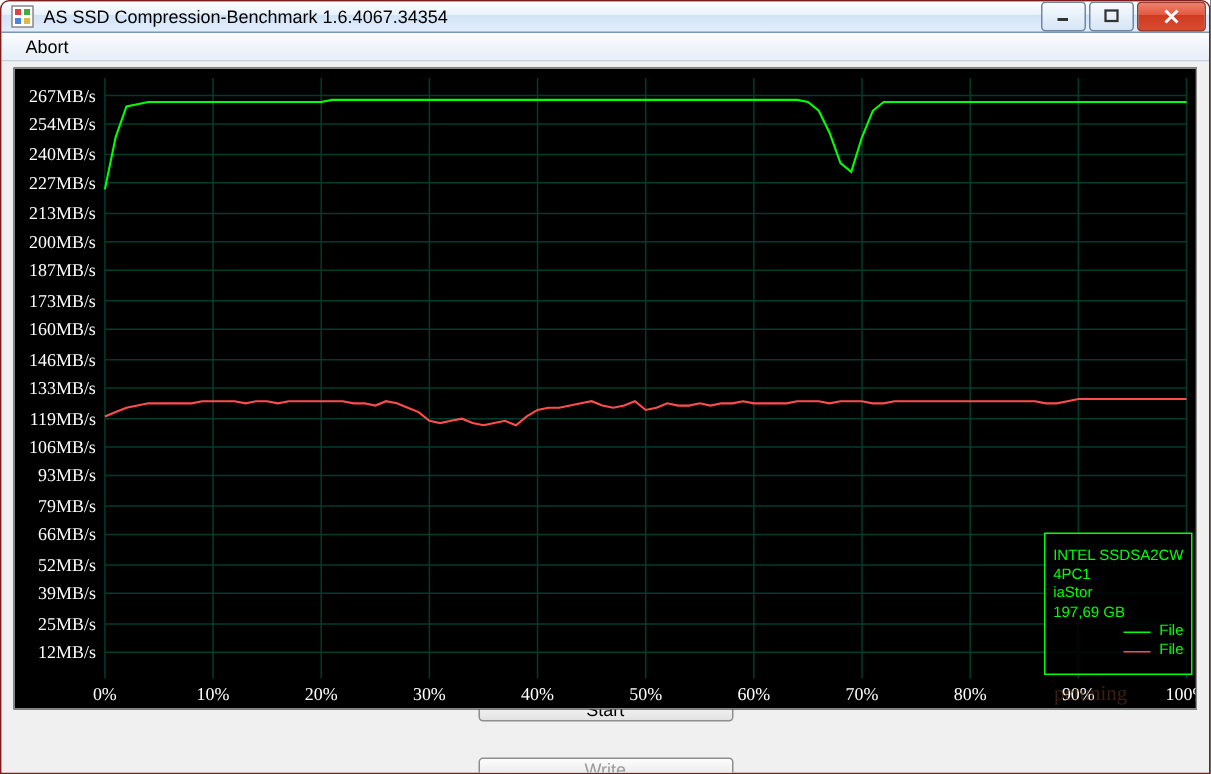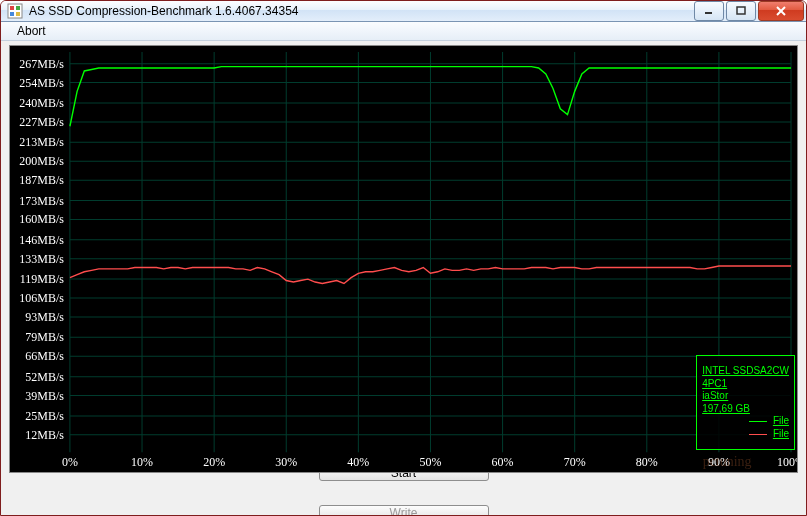--- a/index.html
+++ b/index.html
@@ -12,21 +12,21 @@
   .winbtn { width: 30px; height: 20px; border: 1px solid #6f88a6; border-radius: 3px; display: flex; align-items: center; justify-content: center; cursor: pointer; font-size: 11px; color: #444; background: linear-gradient(to bottom, #f7fbff, #d6e5f5); }
   .winbtn.close { width: 46px; background: linear-gradient(to bottom, #f07e6e 0%, #e2593f 45%, #cf3b20 46%, #d94b2f 100%); color: #fff; border-color: #9b3b25; }
   .winbtn svg { display: block; }
   .menubar { height: 22px; background: linear-gradient(to bottom, #fafcff, #e6eef7); border-bottom: 1px solid #c3d0de; padding: 0 8px; display: flex; align-items: center; }
   .menuitem { padding: 2px 8px; cursor: pointer; }
   .chart-wrap { flex: 1; background: #f0f0f0; padding: 4px 8px 4px 8px; display: flex; flex-direction: column; }
   .chart { flex: 1; background: #000; position: relative; border: 1px solid #888; }
   .btnrow { height: 34px; display: flex; align-items: center; justify-content: center; gap: 24px; padding: 20px 0; flex-direction: column; }
   .btn { width: 170px; height: 23px; border: 1px solid #8e8e8e; border-radius: 3px; background: linear-gradient(to bottom, #fdfdfd, #e3e3e3); cursor: pointer; font-size: 12px; }
   .btn:disabled { color: #9a9a9a; cursor: default; }
-  .legend-box { position: absolute; right: 2px; bottom: 22px; border: 1px solid #0f0; background: rgba(0,0,0,0.85); padding: 9px 5px; font-size: 10px; font-family: Tahoma, sans-serif; line-height: 1.25; min-width: 92px; color: #0f0; text-decoration: underline; }
+  .legend-box { position: absolute; right: 2px; bottom: 22px; border: 1px solid #0f0; background: rgba(0,0,0,0.85); padding: 9px 5px; font-size: 10px; font-family: Tahoma, sans-serif; line-height: 1.25; min-width: 92px; color: #0f0; }
   .legend-box .row { display: flex; align-items: center; justify-content: flex-end; gap: 6px; }
   .legend-box .swatch { width: 18px; height: 0; border-top: 1px solid; }
 </style>
 </head>
 <body>
 
 <div class="window">
   <div class="titlebar">
     <span class="app-icon">
       <svg width="16" height="16" viewBox="0 0 16 16">

